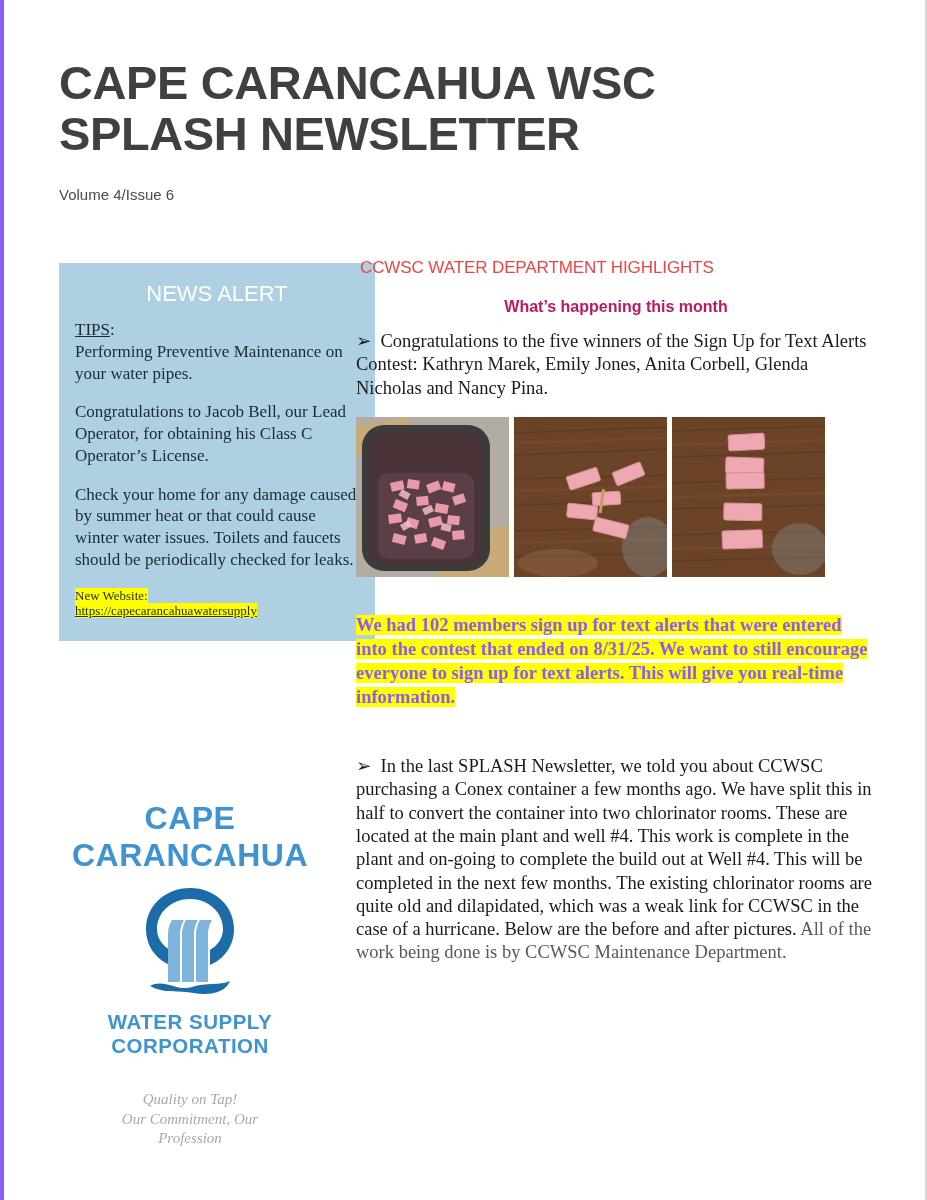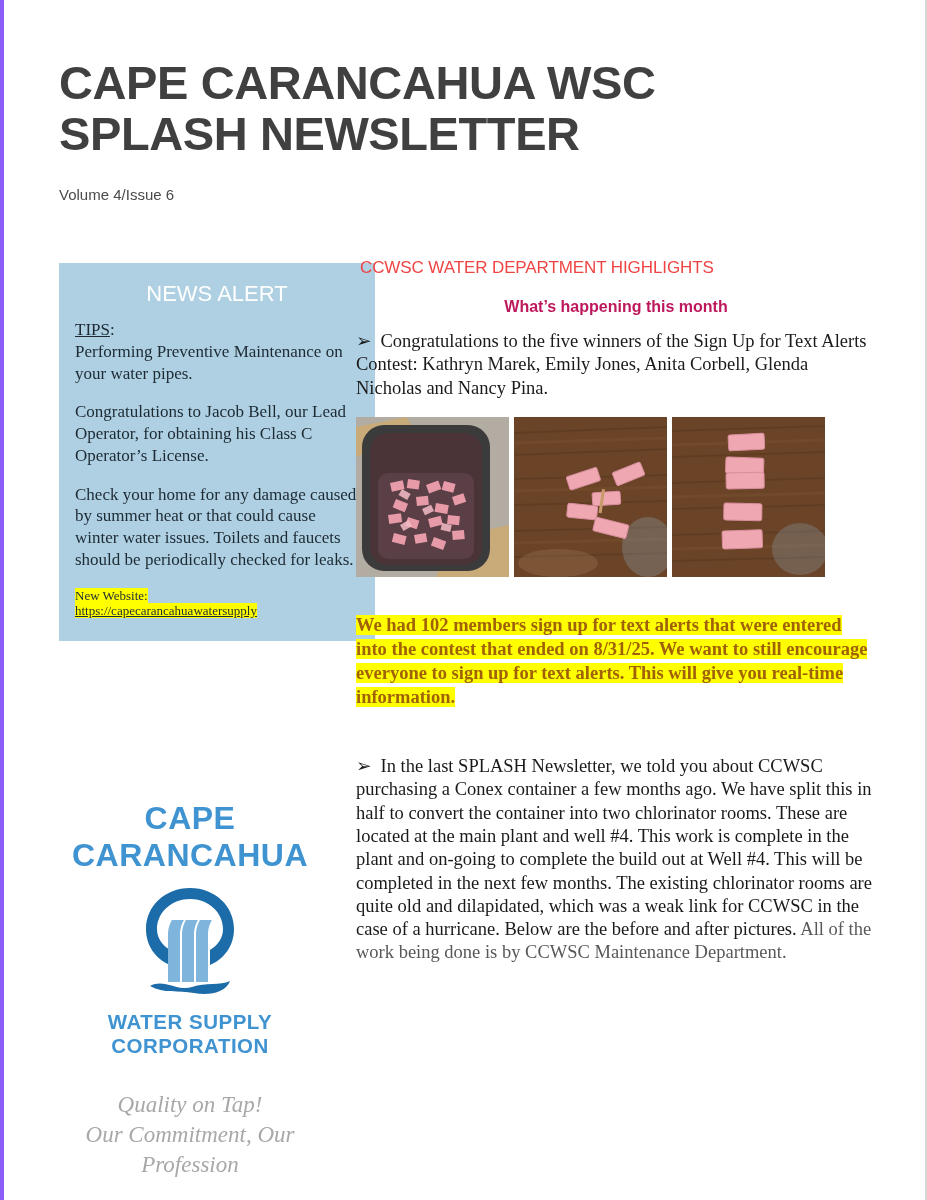--- a/index.html
+++ b/index.html
@@ -111,21 +111,21 @@
     font-size: 20.5px;
   }
   .logo-mark {
     margin: 8px auto 10px auto;
     width: 112px;
     height: 118px;
   }
   .tagline {
     font-family: "Liberation Serif", serif;
     font-style: italic;
-    font-size: 23px;
+    font-size: 15px;
     line-height: 1.3;
     color: #a8a8a8;
     margin-top: 32px;
     white-space: pre-line;
   }
 
   
   .right-col {
     position: absolute;
     left: 352px;
@@ -172,21 +172,21 @@
     height: 160px;
     position: relative;
     overflow: hidden;
   }
 
   .highlight-p {
     font-family: "Liberation Serif", serif;
     font-weight: bold;
     font-size: 18.5px;
     line-height: 1.3;
-    color: #a16207;
+    color: #8b5cf6;
     margin: 36px 0 0 0;
   }
   .highlight-p span.hl {
     background: #ffff00;
     box-decoration-break: clone;
     -webkit-box-decoration-break: clone;
   }
 
   .conex-p {
     margin-top: 46px;

